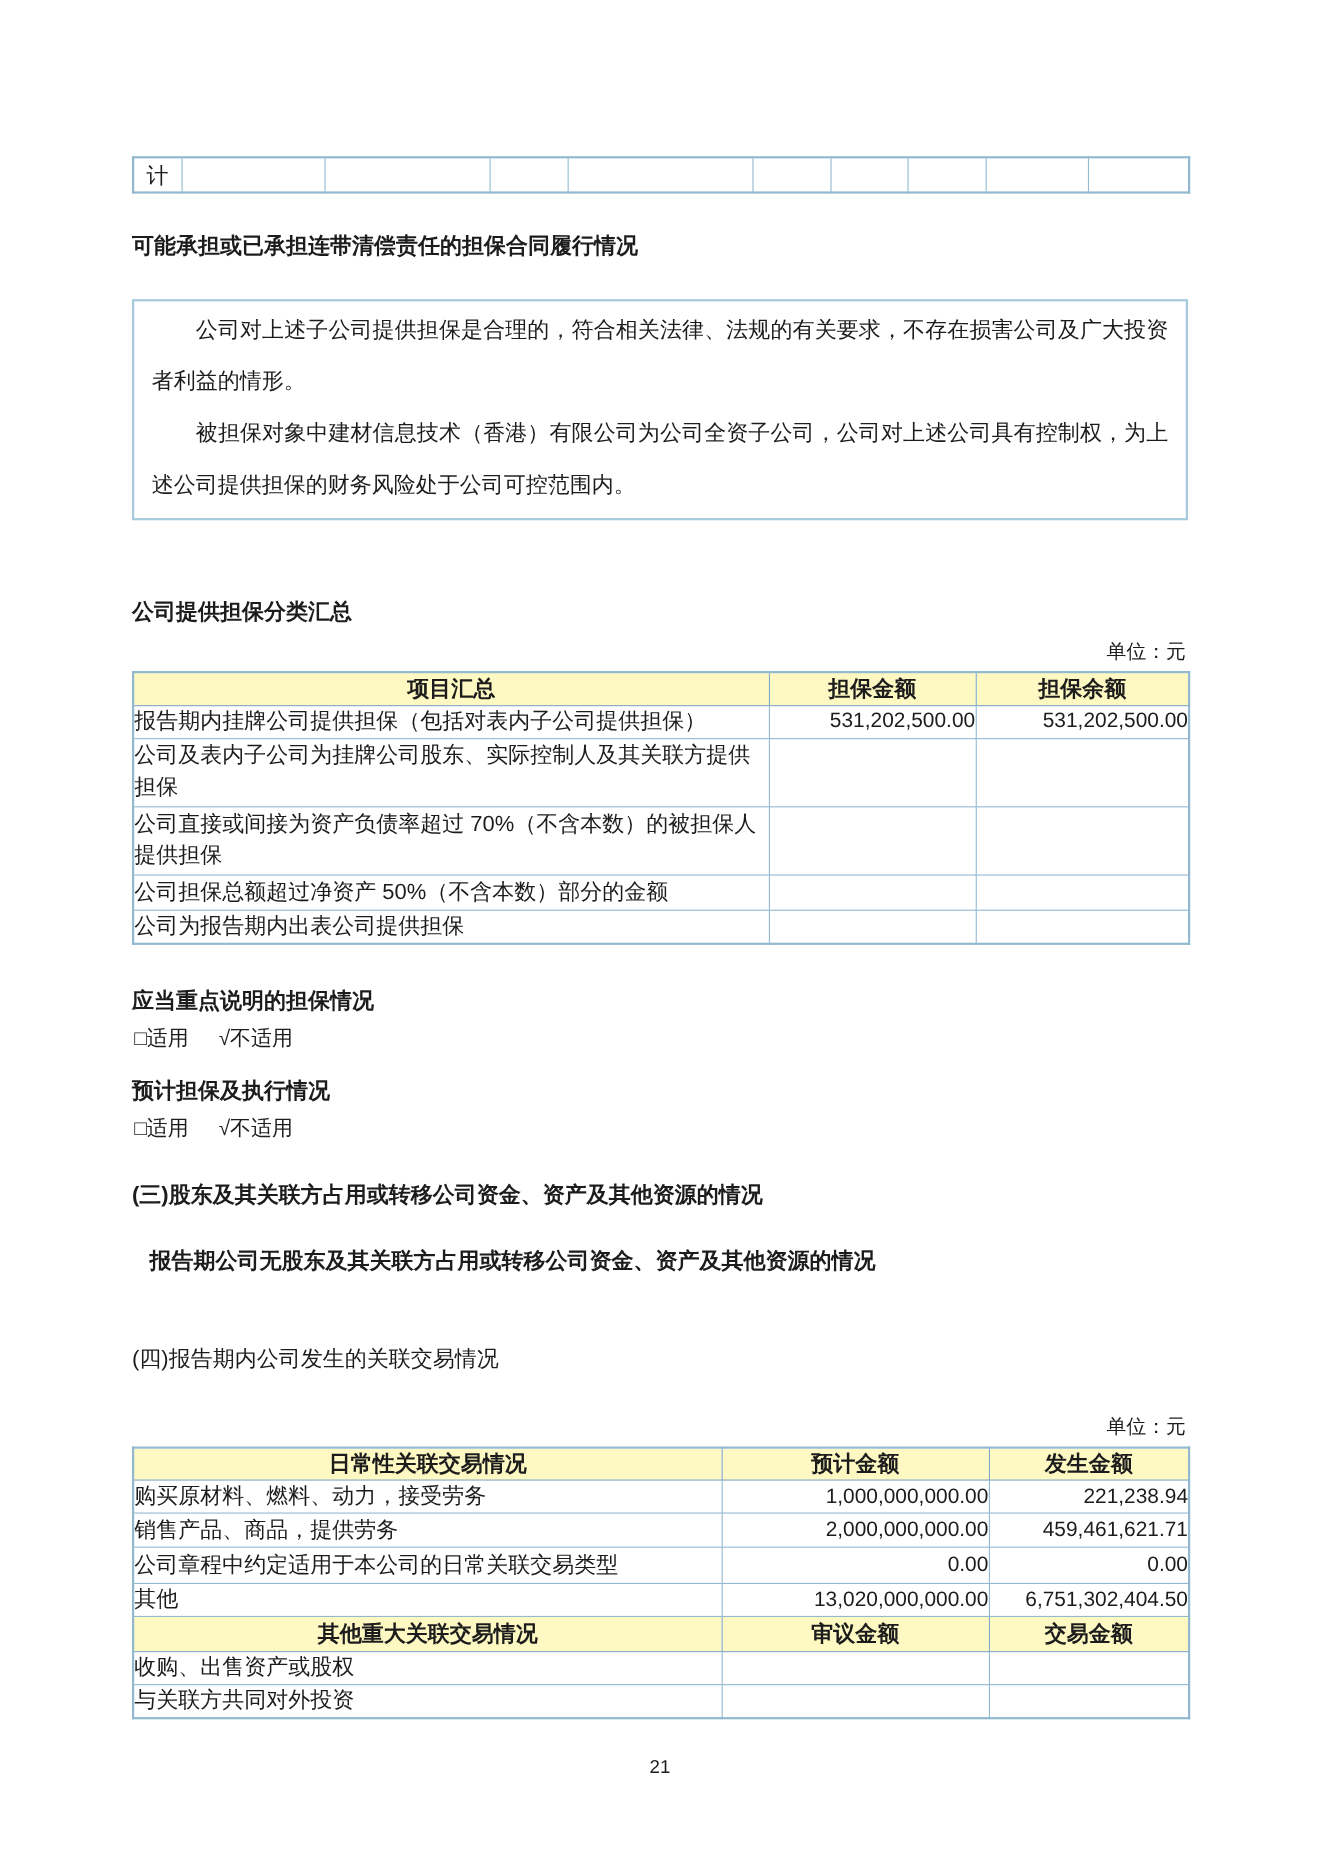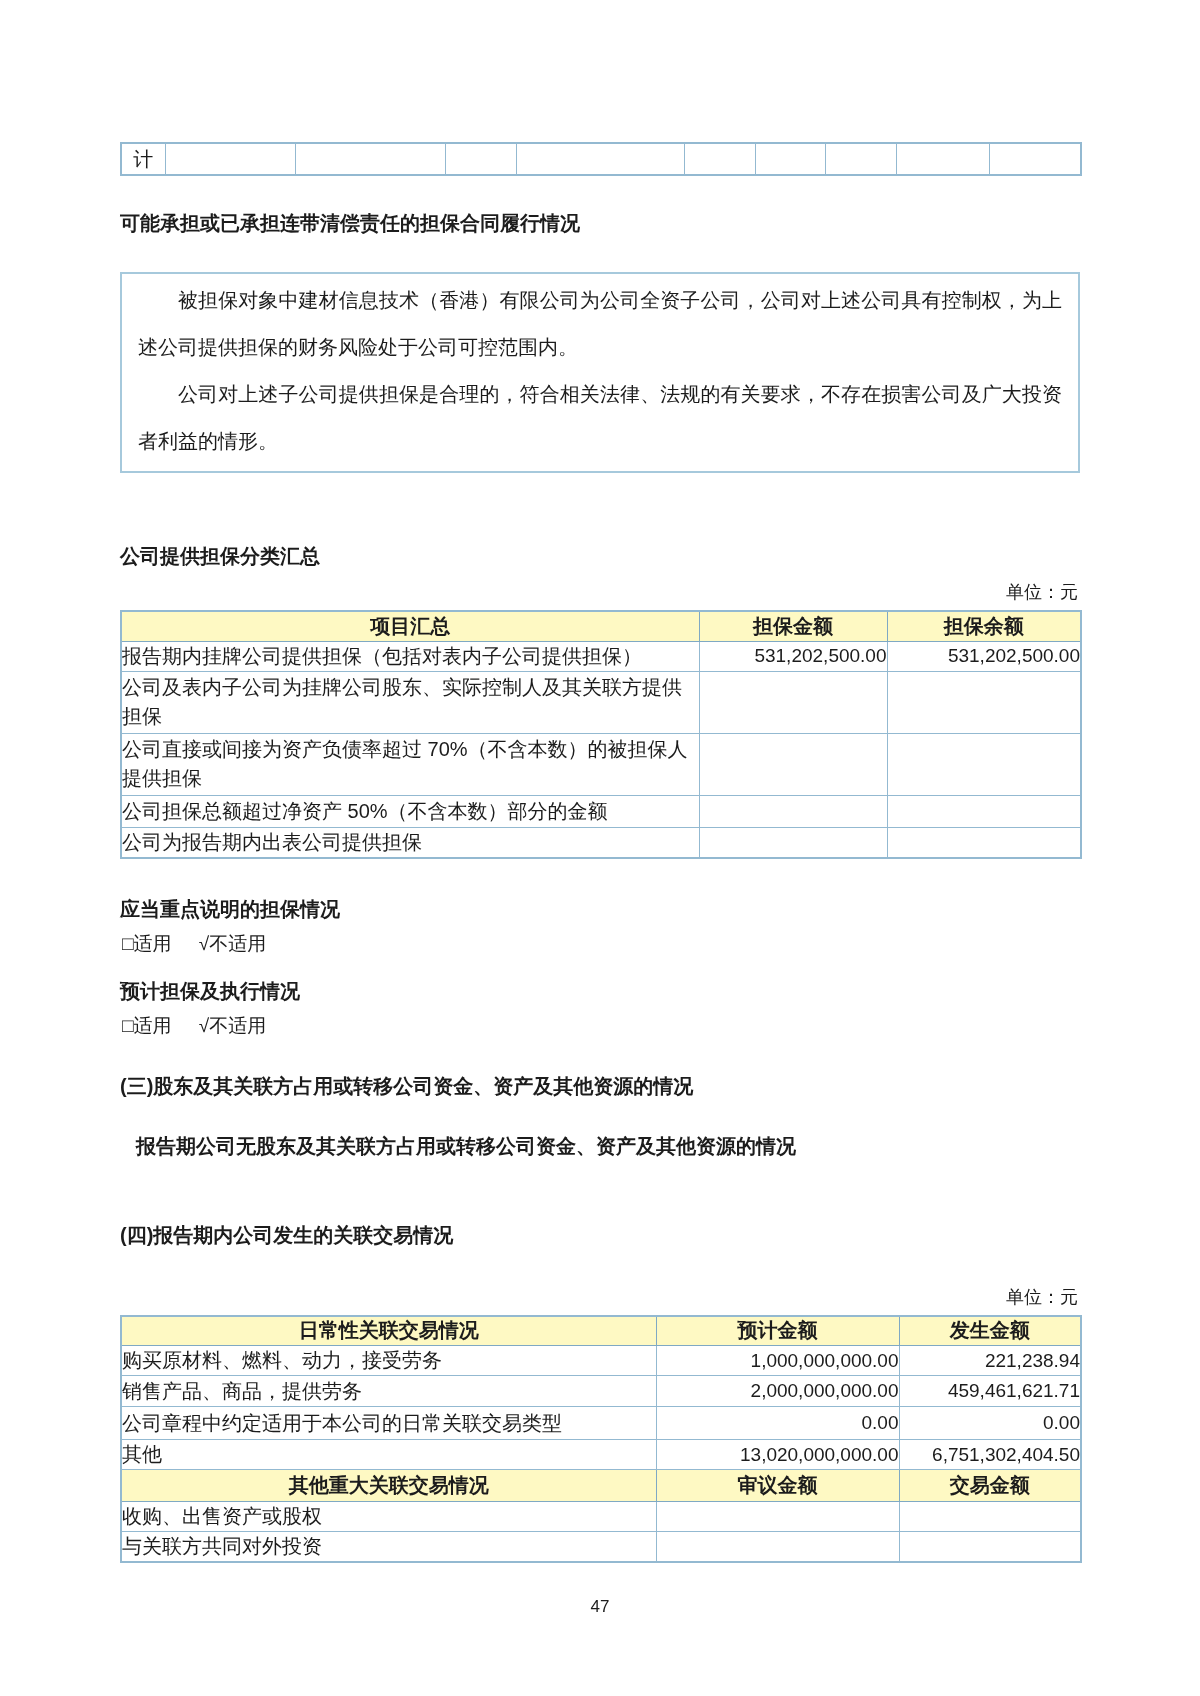--- a/index.html
+++ b/index.html
@@ -40,21 +40,21 @@
   .rh32 { height:32px; } .rh34 { height:20px; } .rh31 { height:31px; }
   .rh33 { height:33px;padding-left:24px; } .rh29 { height:29px; }
 
   .h-note  { font-size:20px; font-weight:bold; margin:37px 0 0 0; }
   .h-note2 { font-size:20px; font-weight:bold; margin:21px 0 0 0; }
   .options { font-size:19px; margin:8px 0 0 2px; font-weight:normal; }
   .options .opt-no { margin-left:22px; }
 
   .h-sec3 { font-size:20px; font-weight:bold; margin:34px 0 0 0; }
   .p-sec3 { font-size:20px; font-weight:bold; margin:33px 0 0 16px; }
-  .h-sec4 { font-size:20px; font-weight:bold; margin:62px 0 0 0; }
+  .h-sec4 { font-size:20px; font-weight:normal; margin:62px 0 0 0; }
   .unit2  { margin-top:36px; }
   .t2 { margin-top:4px; }
 
   .pagenum { text-align:center; font-size:17px; margin-top:34px; }
 </style>
 </head>
 <body>
 
 <div class="content">
 
@@ -83,22 +83,22 @@
       <td class="blank"></td>
       <td class="blank"></td>
       <td class="blank"></td>
     </tr>
   </tbody>
     </table>
 
   <div class="h1a">可能承担或已承担连带清偿责任的担保合同履行情况</div>
 
   <div class="note-box">
+    <p>公司对上述子公司提供担保是合理的，符合相关法律、法规的有关要求，不存在损害公司及广大投资者利益的情形。</p>
     <p>被担保对象中建材信息技术（香港）有限公司为公司全资子公司，公司对上述公司具有控制权，为上述公司提供担保的财务风险处于公司可控范围内。</p>
-    <p>公司对上述子公司提供担保是合理的，符合相关法律、法规的有关要求，不存在损害公司及广大投资者利益的情形。</p>
   </div>
 
   <div class="h-summary">公司提供担保分类汇总</div>
   <div class="unit">单位：元</div>
 
   <table class="tbl t1">
     <colgroup>
       <col style="width:578px">
         <col style="width:188px">
         <col style="width:194px">
@@ -198,15 +198,15 @@
       <td class="num"></td>
     </tr>
     <tr class="rh29">
       <td class="item">与关联方共同对外投资</td>
       <td class="num"></td>
       <td class="num"></td>
     </tr>
   </tbody>
     </table>
 
-  <div class="pagenum">47</div>
+  <div class="pagenum">21</div>
 
 </div>
 
 </body></html>

